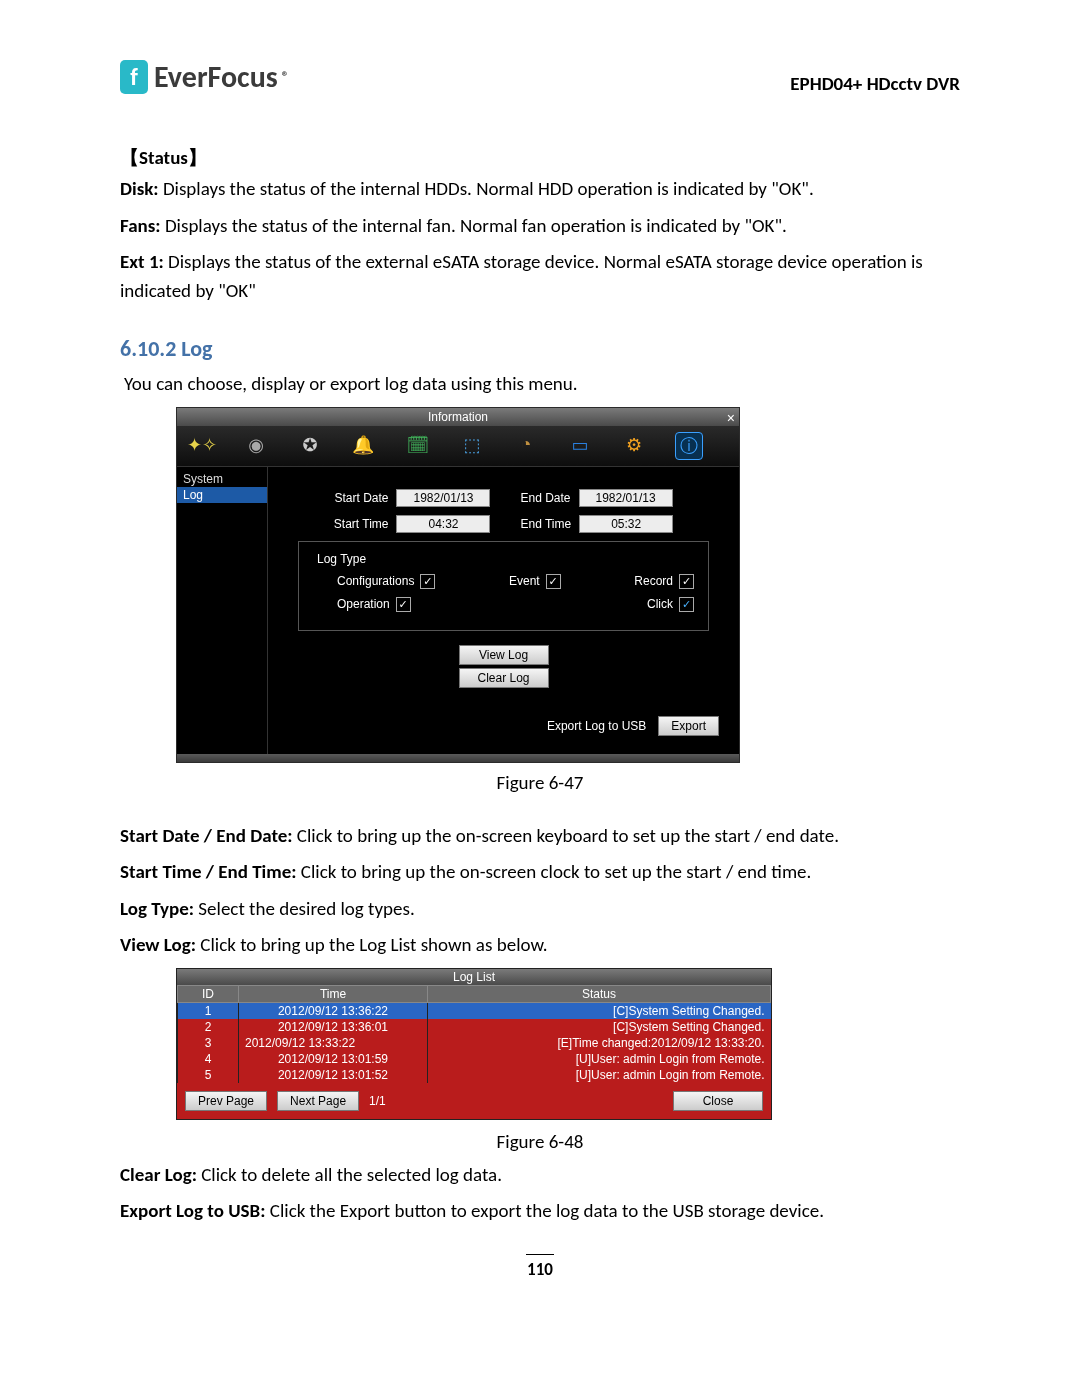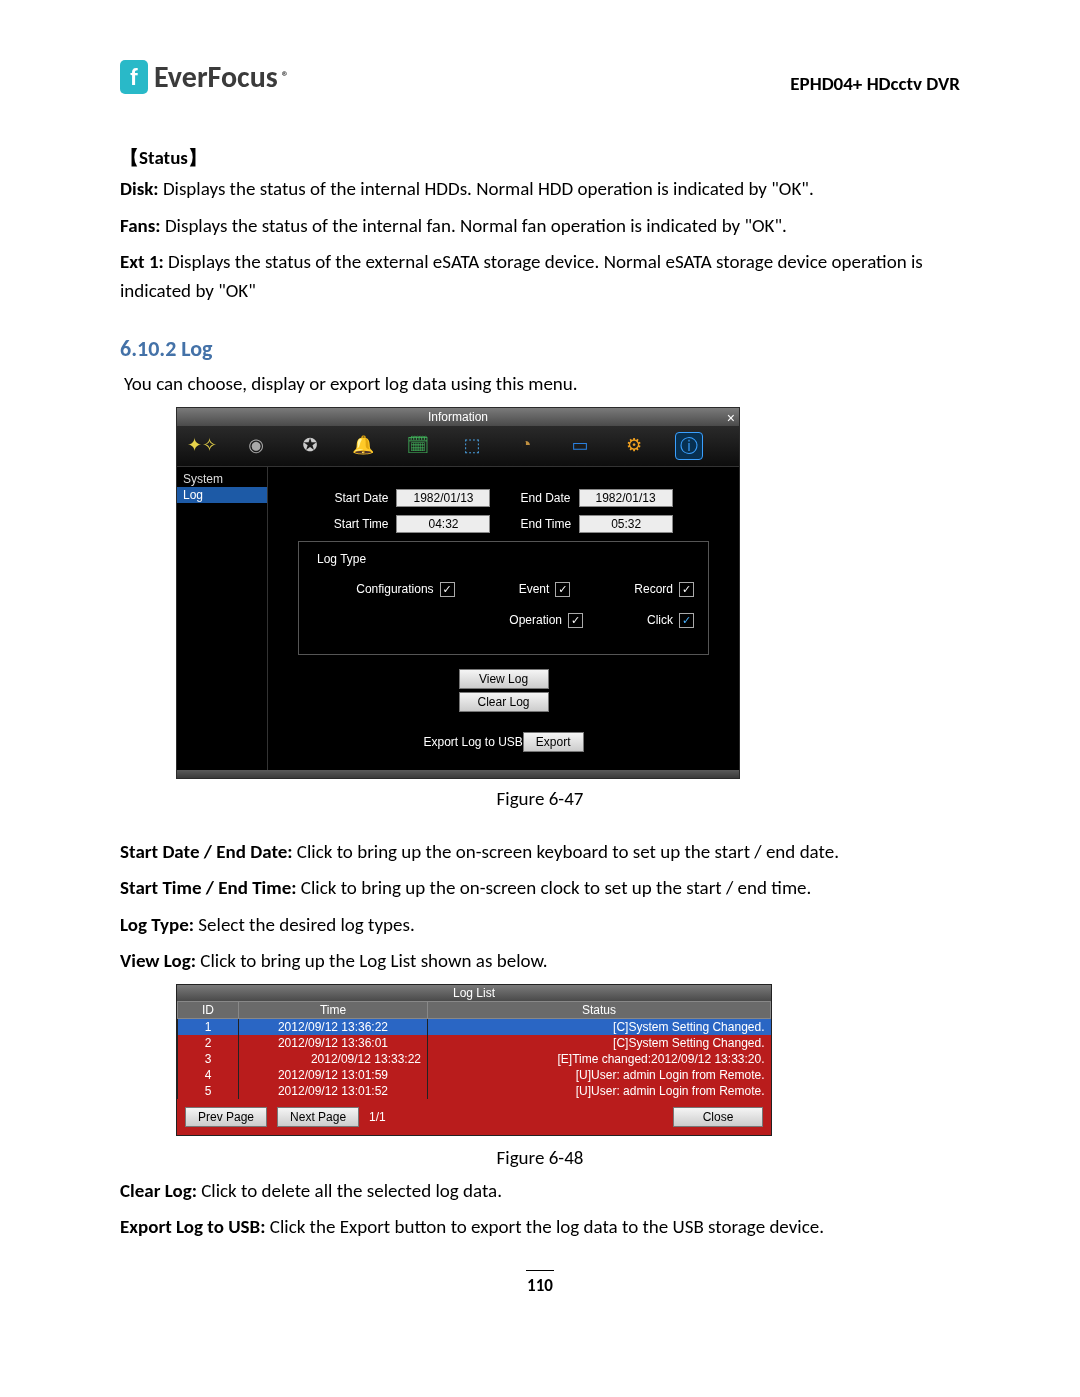--- a/index.html
+++ b/index.html
@@ -166,23 +166,23 @@
   }
   .fieldset .legend {
     font-size:12px;
     margin-top:-18px;
     background:#000;
     display:inline-block;
     padding:0 4px;
   }
   .cb-row {
     display:flex;
-    justify-content:flex-end;
-    gap: 64px;
-    margin:16px 0;
+    justify-content:space-between;
+    gap: 40px;
+    margin:8px 0;
     padding-left: 24px;
   }
   .cb { display:flex; align-items:center; gap:6px; font-size:12px; }
   .cb .box {
     width:13px; height:13px;
     border:1px solid #aaa;
     display:inline-flex;
     align-items:center;
     justify-content:center;
     font-size:11px;
@@ -191,21 +191,21 @@
   .btn {
     background: linear-gradient(#f5f5f5,#ccc);
     color:#000;
     border:1px solid #777;
     font-size:12px;
     padding:2px 12px;
     cursor:pointer;
   }
   .btn-stack { text-align:center; margin:14px 0 10px 0; }
   .btn-stack .btn { display:block; margin:3px auto; min-width:90px; }
-  .export-row { display:flex; justify-content:center; align-items:center; margin-top:20px; }
+  .export-row { display:flex; justify-content:flex-end; gap:12px; align-items:center; margin-top:28px; }
   .dvr-footer { height:8px; background:linear-gradient(#5a5a5a,#3a3a3a); }
   
   .loglist {
     width: 594px;
     background:#b91c1c;
     color:#fff;
     font-family: Arial, sans-serif;
     font-size:12px;
     border:1px solid #222;
     margin-left: 56px;
@@ -400,21 +400,21 @@
             <td style="text-align: center;">2012/09/12 13:36:22</td>
             <td>[C]System Setting Changed.</td>
           </tr>
           <tr>
             <td style="text-align: center;">2</td>
             <td style="text-align: center;">2012/09/12 13:36:01</td>
             <td>[C]System Setting Changed.</td>
           </tr>
           <tr>
             <td style="text-align: center;">3</td>
-            <td style="text-align: right; margin-left: 48px;">2012/09/12 13:33:22</td>
+            <td style="text-align: left; margin-left: 48px;">2012/09/12 13:33:22</td>
             <td>[E]Time changed:2012/09/12 13:33:20.</td>
           </tr>
           <tr>
             <td style="text-align: center;">4</td>
             <td style="text-align: center;">2012/09/12 13:01:59</td>
             <td>[U]User: admin Login from Remote.</td>
           </tr>
           <tr>
             <td style="text-align: center;">5</td>
             <td style="text-align: center;">2012/09/12 13:01:52</td>

